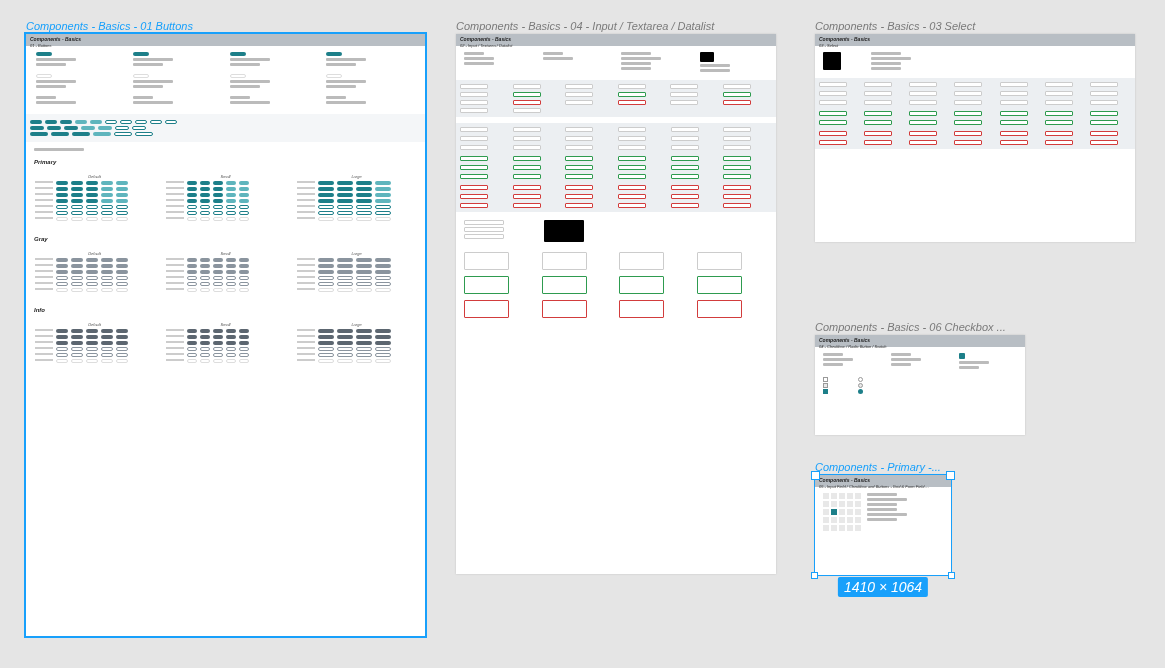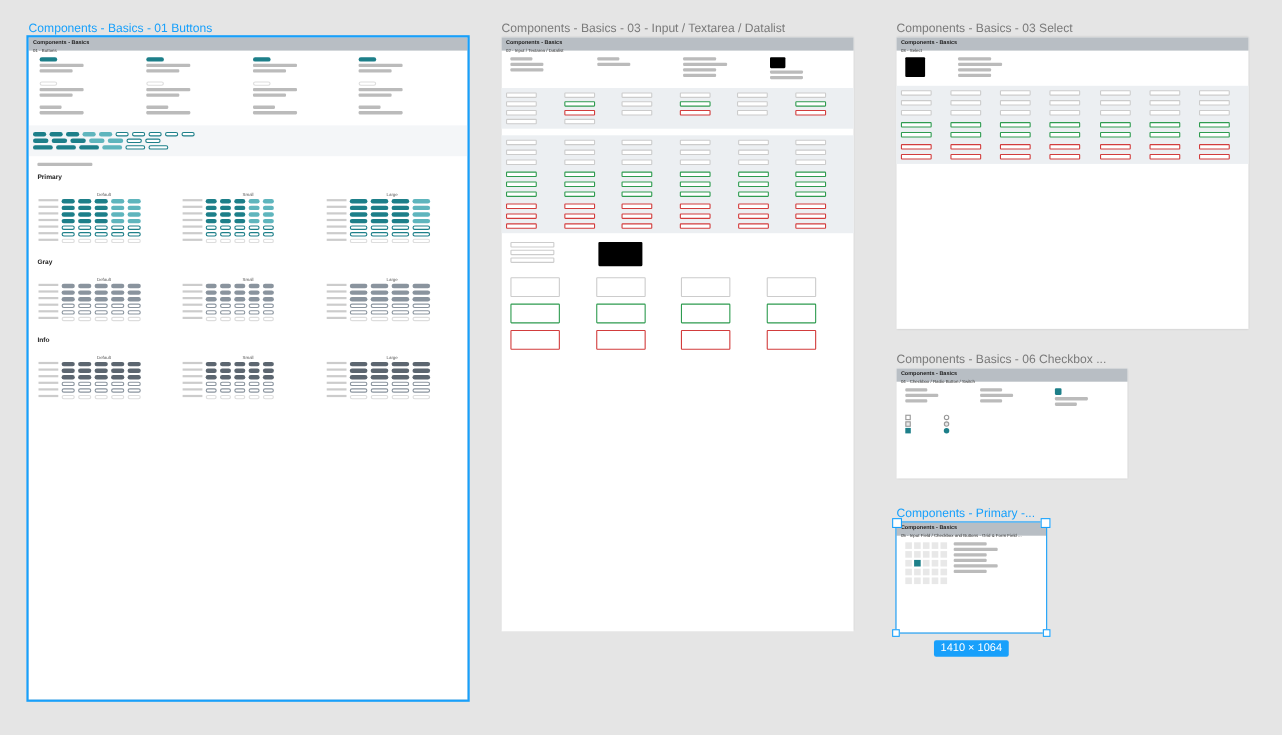--- a/index.html
+++ b/index.html
@@ -9,20 +9,21 @@
     font-size: 10px;
     width: 1165px;
     height: 668px;
     overflow: hidden;
     position: relative;
   }
   .frame {
     position: absolute;
     background: #fff;
     box-shadow: 0 0 2px rgba(0,0,0,0.15);
+    font-style: italic;
   }
   .frame-title {
     position: absolute;
     top: -14px;
     left: 0;
     font-size: 11px;
     color: #7a7a7a;
     white-space: nowrap;
   }
   .frame.selected { outline: 2px solid #18a0fb; }
@@ -78,21 +79,21 @@
 
   .input-box { height:5px; border-radius:1px; background:#fff; border:0.5px solid #ccc; width:28px;}
   .input-box.g{border-color:#2e9b4f}
   .input-box.r{border-color:#d23c3c}
   .input-box.big{height:18px}
 
   .dim-badge {
     position:absolute;
     bottom:-22px; left:50%; transform:translateX(-50%);
     background:#18a0fb; color:#fff;
-    font-size:10px; padding:2px 6px; border-radius:2px;
+    font-size:14px; padding:2px 6px; border-radius:2px;
     white-space:nowrap;
   }
   .group3 { display:grid; grid-template-columns: 1fr 1fr 1fr; gap:6px; padding:4px 6px;}
   .group3 > div{ background:#fff; padding:3px;}
   .minitxt { height:2px; background:#ccc; width:18px; }
 </style>
 </head>
 <body>
 
 <div class="frame selected" style="left:26px; top:34px; width:399px; height:602px;">
@@ -674,21 +675,21 @@
           <div class="pill white w16"></div>
           <div class="pill white w16"></div>
           <div class="pill white w16"></div>
           <div class="pill white w16"></div>
         </div>
     </div>
   </div>
 </div>
 
 <div class="frame" style="left:456px; top:34px; width:320px; height:540px;">
-  <div class="frame-title">Components - Basics - 03 - Input / Textarea / Datalist</div>
+  <div class="frame-title">Components - Basics - 04 - Input / Textarea / Datalist</div>
   <div class="header-bar">
     <span>Components - Basics</span>
     <span class="sub">02 - Input / Textarea / Datalist</span>
   </div>
   <div style="padding:6px 8px; display:grid; grid-template-columns:1fr 1fr 1fr 1fr; gap:10px;">
     <div class="col">
         <div class="txt w20"></div>
         <div class="txt w30"></div>
         <div class="txt w30"></div>
       </div>
@@ -817,21 +818,21 @@
         <div class="input-box big g" style="width:45px;"></div>
         <div class="input-box big g" style="width:45px;"></div>
       <div class="input-box big r" style="width:45px;"></div>
         <div class="input-box big r" style="width:45px;"></div>
         <div class="input-box big r" style="width:45px;"></div>
         <div class="input-box big r" style="width:45px;"></div>
     </div>
   </div>
 </div>
 
-<div class="frame" style="left:815px; top:34px; width:320px; height:265px;">
+<div class="frame" style="left:815px; top:34px; width:320px; height:208px;">
   <div class="frame-title">Components - Basics - 03 Select</div>
   <div class="header-bar">
     <span>Components - Basics</span>
     <span class="sub">03 - Select</span>
   </div>
   <div style="padding:6px 8px;display:flex;gap:30px;">
     <div class="pill black" style="width:18px;height:18px;border-radius:1px;"></div>
     <div class="col">
         <div class="txt w30"></div>
         <div class="txt w40"></div>

